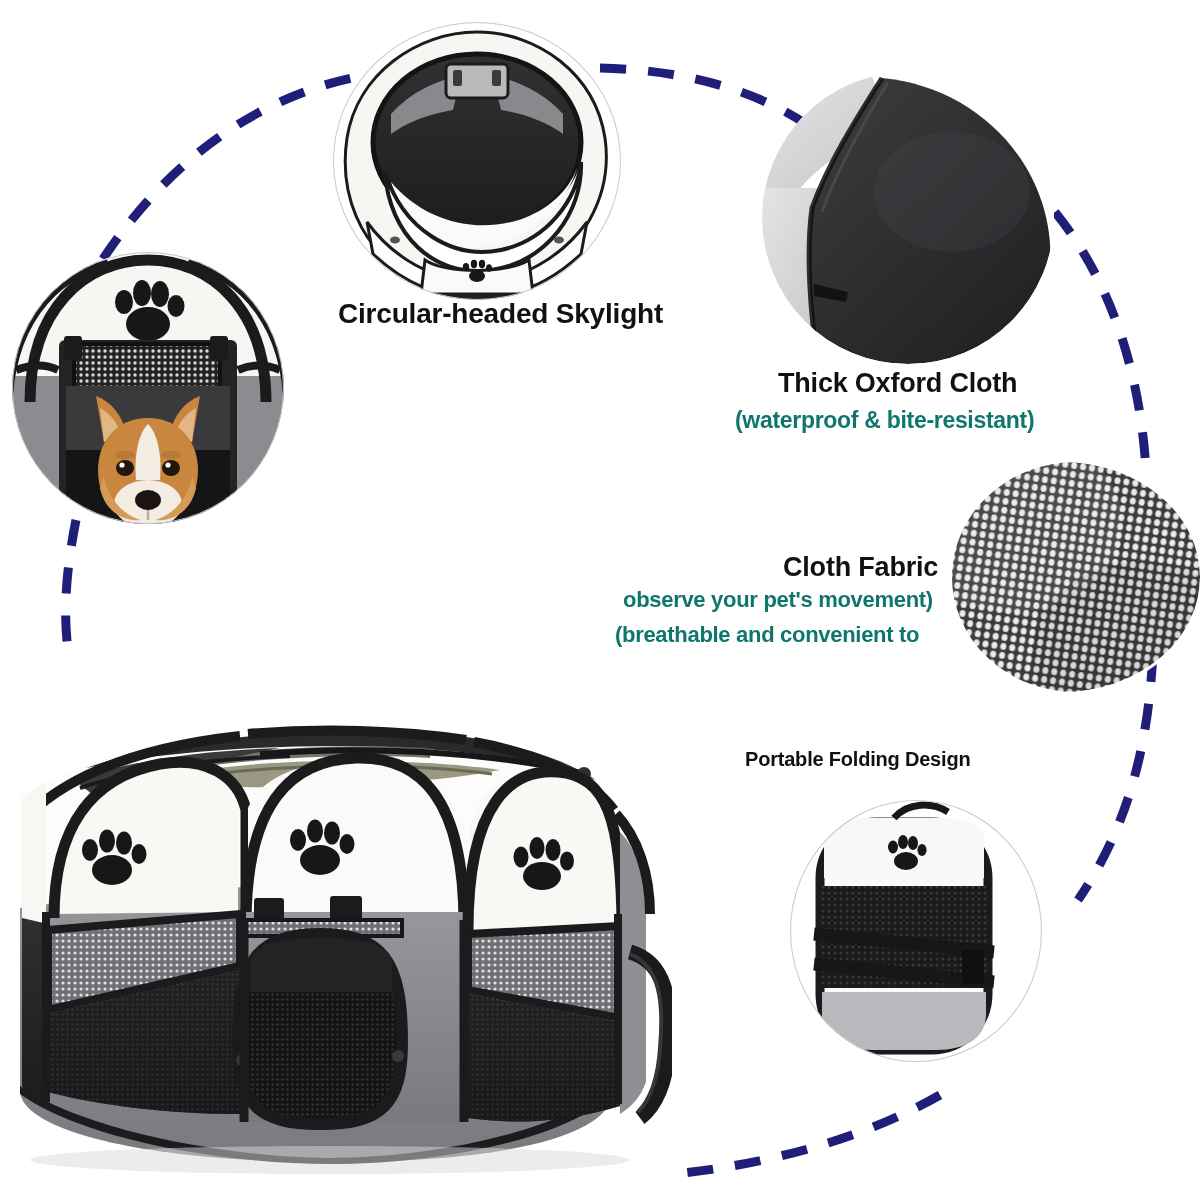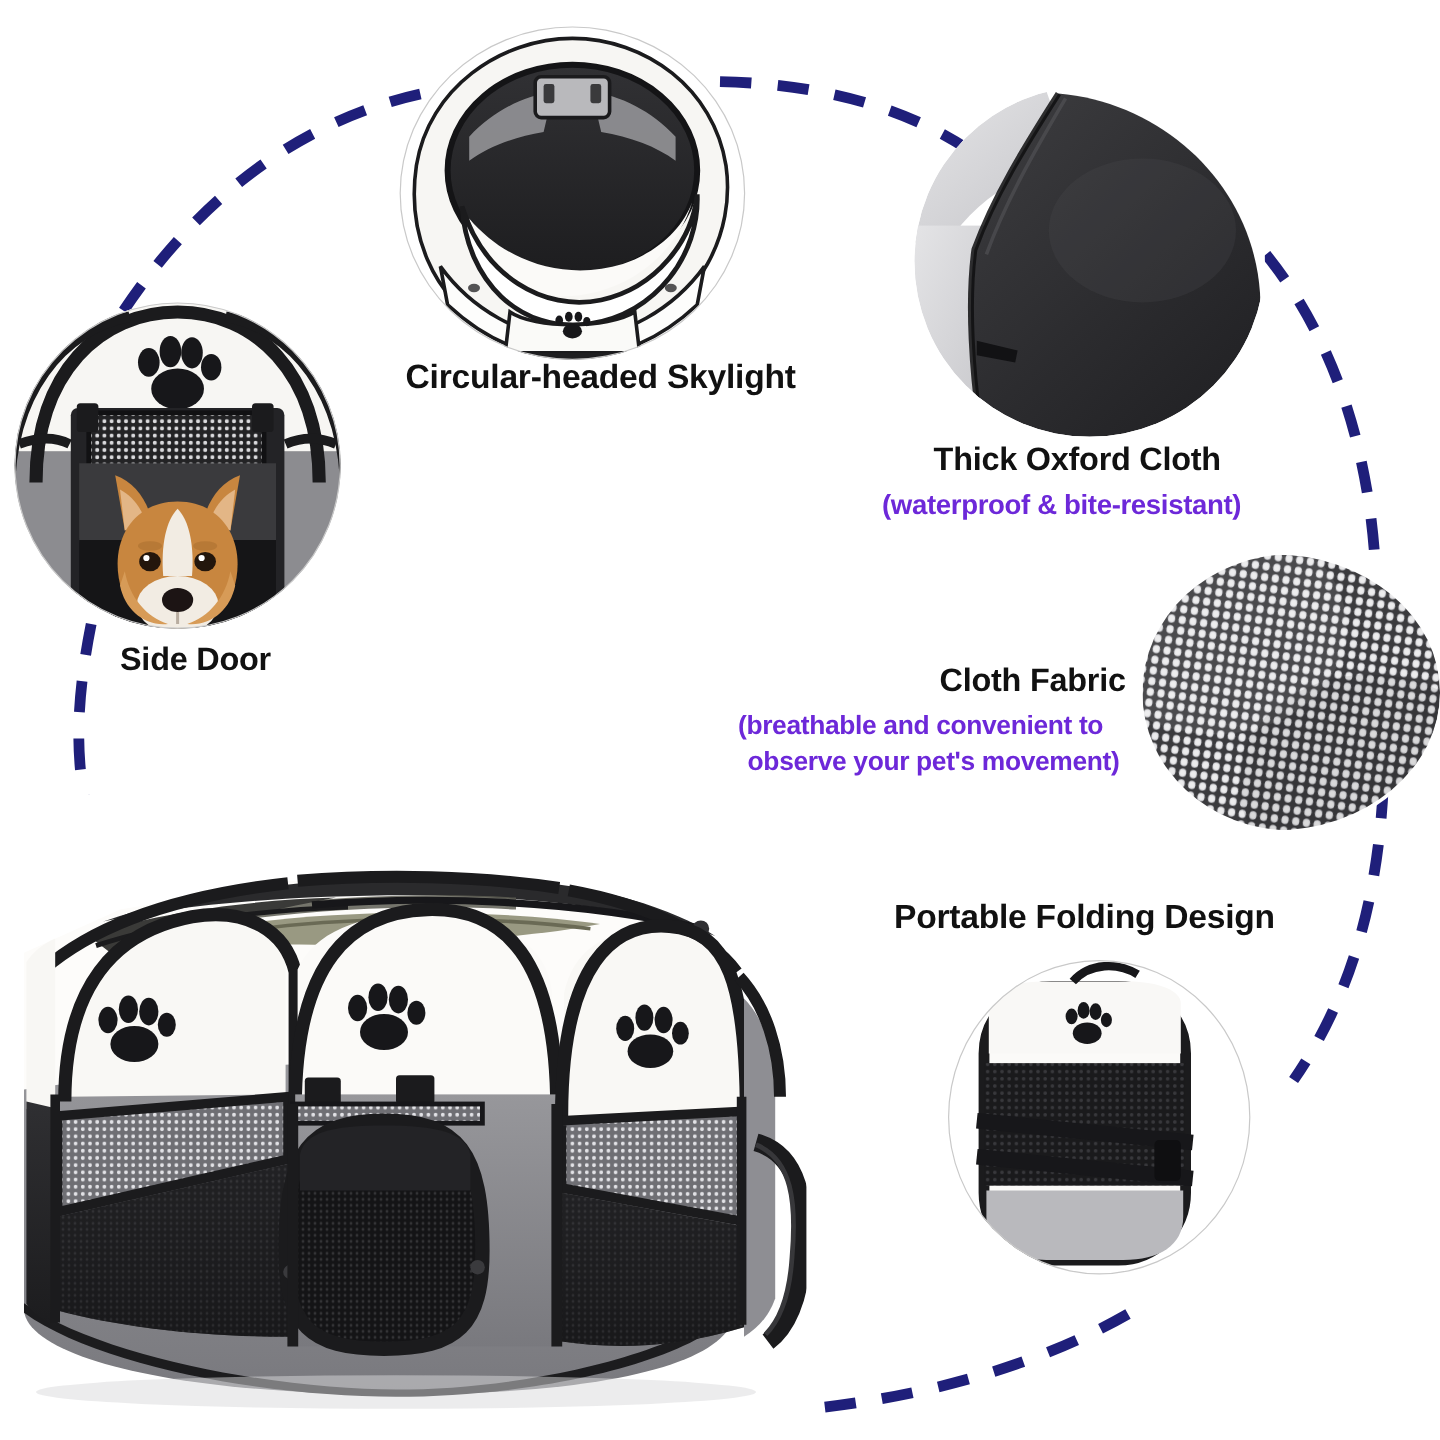--- a/index.html
+++ b/index.html
@@ -17,21 +17,21 @@
   
   .callout { position: absolute; }
   .callout .c-title {
     font-weight: bold;
     color: #111111;
     white-space: nowrap;
     letter-spacing: -0.2px;
   }
   .callout .c-sub {
     font-weight: bold;
-    color: #6d28d9;
+    color: #0f766e;
     white-space: nowrap;
     letter-spacing: -0.3px;
   }
 
   #callout-skylight { left: 338px; top: 298px; }
   #callout-skylight .c-title { font-size: 28px; }
 
   #callout-oxford { left: 778px; top: 368px; }
   #callout-oxford .c-title { font-size: 27px; }
   #callout-oxford .c-sub { font-size: 23px; margin-top: 8px; margin-left: -43px; }
@@ -40,21 +40,21 @@
   #callout-sidedoor .c-title { font-size: 27px; }
   #callout-sidedoor .c-sub { font-size: 23px; margin-top: 7px; margin-left: -18px; }
 
   #callout-cloth { left: 783px; top: 552px; }
   #callout-cloth .c-title { font-size: 27px; }
   #callout-cloth .c-sub { font-size: 22px; margin-top: 9px; }
   #callout-cloth .c-sub.l1 { margin-left: -168px; }
   #callout-cloth .c-sub.l2 { margin-left: -160px; margin-top: 4px; }
 
   #callout-folding { left: 745px; top: 748px; }
-  #callout-folding .c-title { font-size: 28px; }
+  #callout-folding .c-title { font-size: 20px; }
 
   
   .photo {
     position: absolute;
     border-radius: 50%;
     overflow: hidden;
     background: #ffffff;
   }
   .photo-ring {
     position: absolute;
@@ -477,26 +477,25 @@
   <div class="callout" id="callout-skylight">
     <div class="c-title">Circular-headed Skylight</div>
   </div>
 
   <div class="callout" id="callout-oxford">
     <div class="c-title">Thick Oxford Cloth</div>
     <div class="c-sub">(waterproof &amp; bite-resistant)</div>
   </div>
 
   <div class="callout" id="callout-sidedoor">
-    <div class="c-title">Side Door</div>
   </div>
 
   <div class="callout" id="callout-cloth">
     <div class="c-title">Cloth Fabric</div>
+    <div class="c-sub l2">observe your pet's movement)</div>
     <div class="c-sub l1">(breathable and convenient to</div>
-    <div class="c-sub l2">observe your pet's movement)</div>
   </div>
 
   <div class="callout" id="callout-folding">
     <div class="c-title">Portable Folding Design</div>
   </div>
 
 </div>
 
 </body></html>

